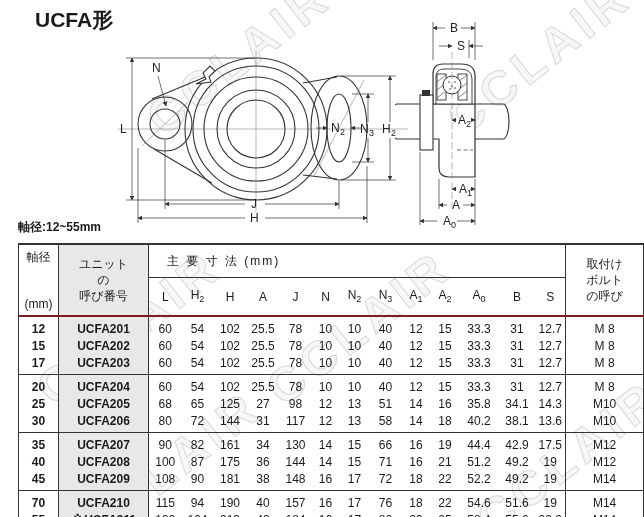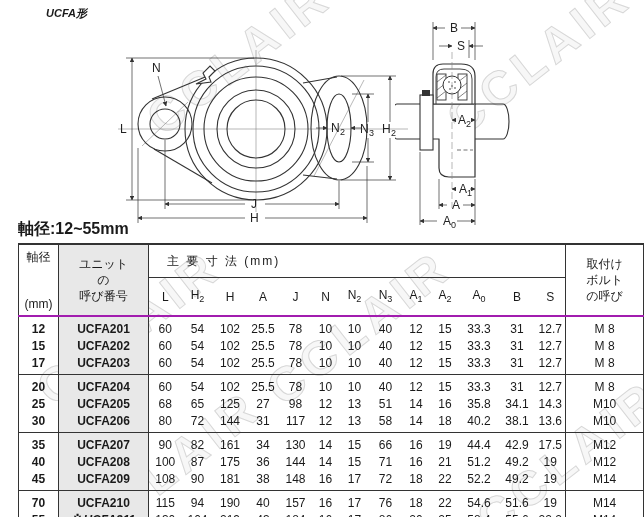--- a/index.html
+++ b/index.html
@@ -3,33 +3,33 @@
 <meta charset="utf-8">
 <style>
   html,body{margin:0;padding:0;background:#fff;}
   .page{position:relative;width:644px;height:517px;background:#fff;overflow:hidden;
         font-family:"Liberation Sans","DejaVu Sans",sans-serif;color:#1a1a1a;}
   
   .wm{position:absolute;z-index:0;font-weight:bold;font-size:48px;letter-spacing:6px;
       color:rgba(0,0,0,0.03);-webkit-text-stroke:1px #d7d7d7;
       transform:rotate(-38deg);white-space:nowrap;pointer-events:none;}
   
-  .title{position:absolute;left:46px;top:6px;font-size:11px;font-weight:bold;z-index:1;font-style:italic;}
+  .title{position:absolute;left:35px;top:6px;font-size:21px;font-weight:bold;z-index:1;}
   .subtitle{position:absolute;left:35px;top:46px;font-size:11.5px;line-height:17px;z-index:1;}
-  .shaft-range{position:absolute;left:18px;top:219px;font-size:16px;font-weight:bold;z-index:1;}
+  .shaft-range{position:absolute;left:18px;top:219px;font-size:12px;font-weight:bold;z-index:1;}
   .fv{position:absolute;left:118px;top:46px;z-index:1;}
   .sv{position:absolute;left:395px;top:8px;z-index:1;}
   svg text{font-family:"Liberation Sans","DejaVu Sans",sans-serif;font-size:12px;fill:#222;}
   svg .sub{font-size:9px;}
   
   table.dim-table{position:absolute;left:18px;top:243px;width:625px;z-index:1;
       border-collapse:collapse;table-layout:fixed;font-size:12px;
       border-top:2px solid #333;border-bottom:2px solid #333;
       border-left:1px solid #333;border-right:1px solid #333;}
-  .dim-table thead{border-bottom:2px solid #a21caf;margin-top:12px;}
+  .dim-table thead{border-bottom:2px solid #7f1d1d;margin-top:12px;}
   .dim-table tbody{border-top:1px solid #333;margin-top:47px;}
   .dim-table th{font-weight:normal;vertical-align:middle;padding:0;}
   .dim-table .c-unit{background:#e8e8e8;border-left:1px solid #333;border-right:1px solid #333;}
   .dim-table .c-bolt{border-left:1px solid #333;}
   .dim-table .dims-title{border-bottom:1px solid #333;height:30px;letter-spacing:2px;text-align:left;padding-left:18px;}
   .dim-table .dim-h{height:34px;text-align:center;}
   .dim-table sub{font-size:9px;}
   .vstack{display:flex;flex-direction:column;justify-content:space-between;height:62px;padding:4px 0;
           align-items:center;font-size:12px;}
   .vmid{display:flex;flex-direction:column;justify-content:center;height:70px;

